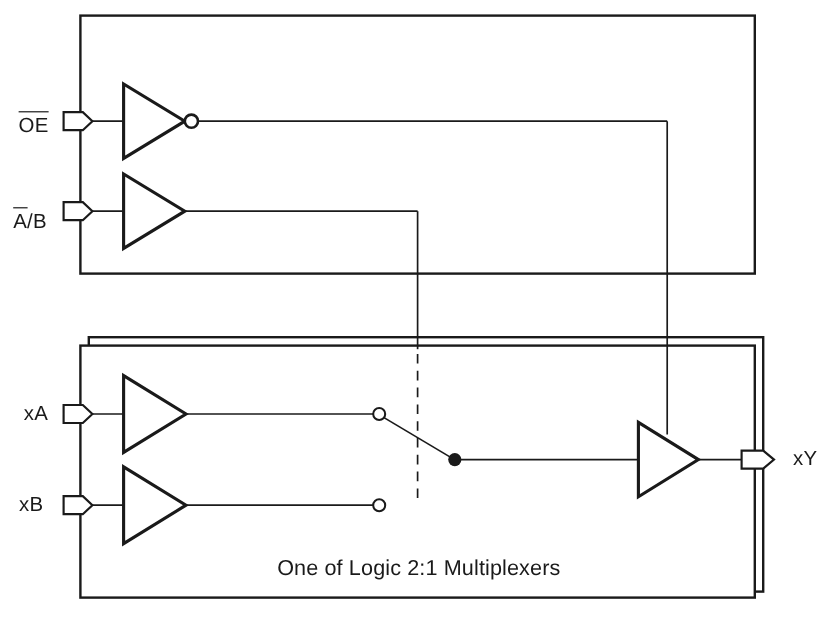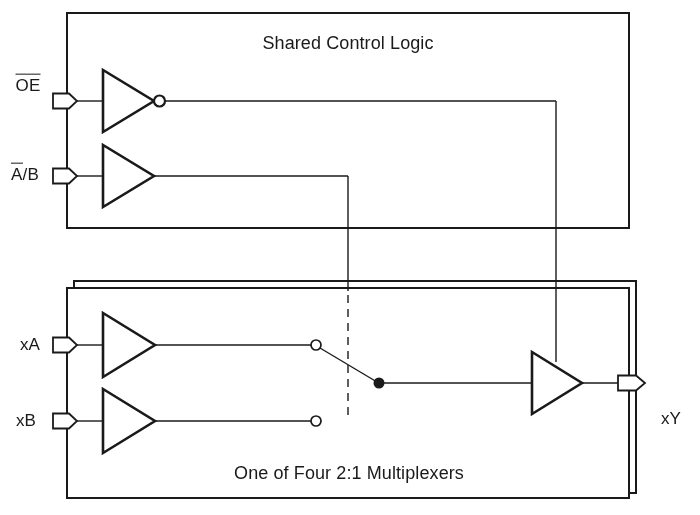--- a/index.html
+++ b/index.html
@@ -72,27 +72,26 @@
 
     <g fill="#ffffff" stroke="#1a1a1a" stroke-width="1.8" stroke-linejoin="miter">
       <polygon points="53,93.5 69,93.5 77,101 69,108.5 53,108.5"></polygon>
       <polygon points="53,168.5 69,168.5 77,176 69,183.5 53,183.5"></polygon>
       <polygon points="53,337.5 69,337.5 77,345 69,352.5 53,352.5"></polygon>
       <polygon points="53,413.5 69,413.5 77,421 69,428.5 53,428.5"></polygon>
       <polygon points="618,375.5 636,375.5 645,383 636,390.5 618,390.5"></polygon>
     </g>
   </svg>
 
-  <div class="lbl big" style="left:348px; top:44px;">Shared Control Logic</div>
 
-  <div class="lbl big" style="left:349px; top:474px;">One of Four 2:1 Multiplexers</div>
+  <div class="lbl big" style="left:349px; top:474px;">One of Logic 2:1 Multiplexers</div>
 
-  <div class="lbl" style="left:28px; top:86px;"><span class="ov">OE</span><span></span></div>
+  <div class="lbl" style="left:28px; top:105px;"><span class="ov">OE</span><span></span></div>
 
-  <div class="lbl" style="left:25px; top:175px;"><span class="ov">A</span><span>/B</span></div>
+  <div class="lbl" style="left:25px; top:185px;"><span class="ov">A</span><span>/B</span></div>
 
   <div class="lbl" style="left:30px; top:345px;text-align:center;">xA</div>
 
   <div class="lbl" style="left:26px; top:421px;">xB</div>
 
-  <div class="lbl" style="left:671px; top:383px;margin-top:36px;">xY</div>
+  <div class="lbl" style="left:671px; top:383px;">xY</div>
 
 </div>
 
 </body></html>

